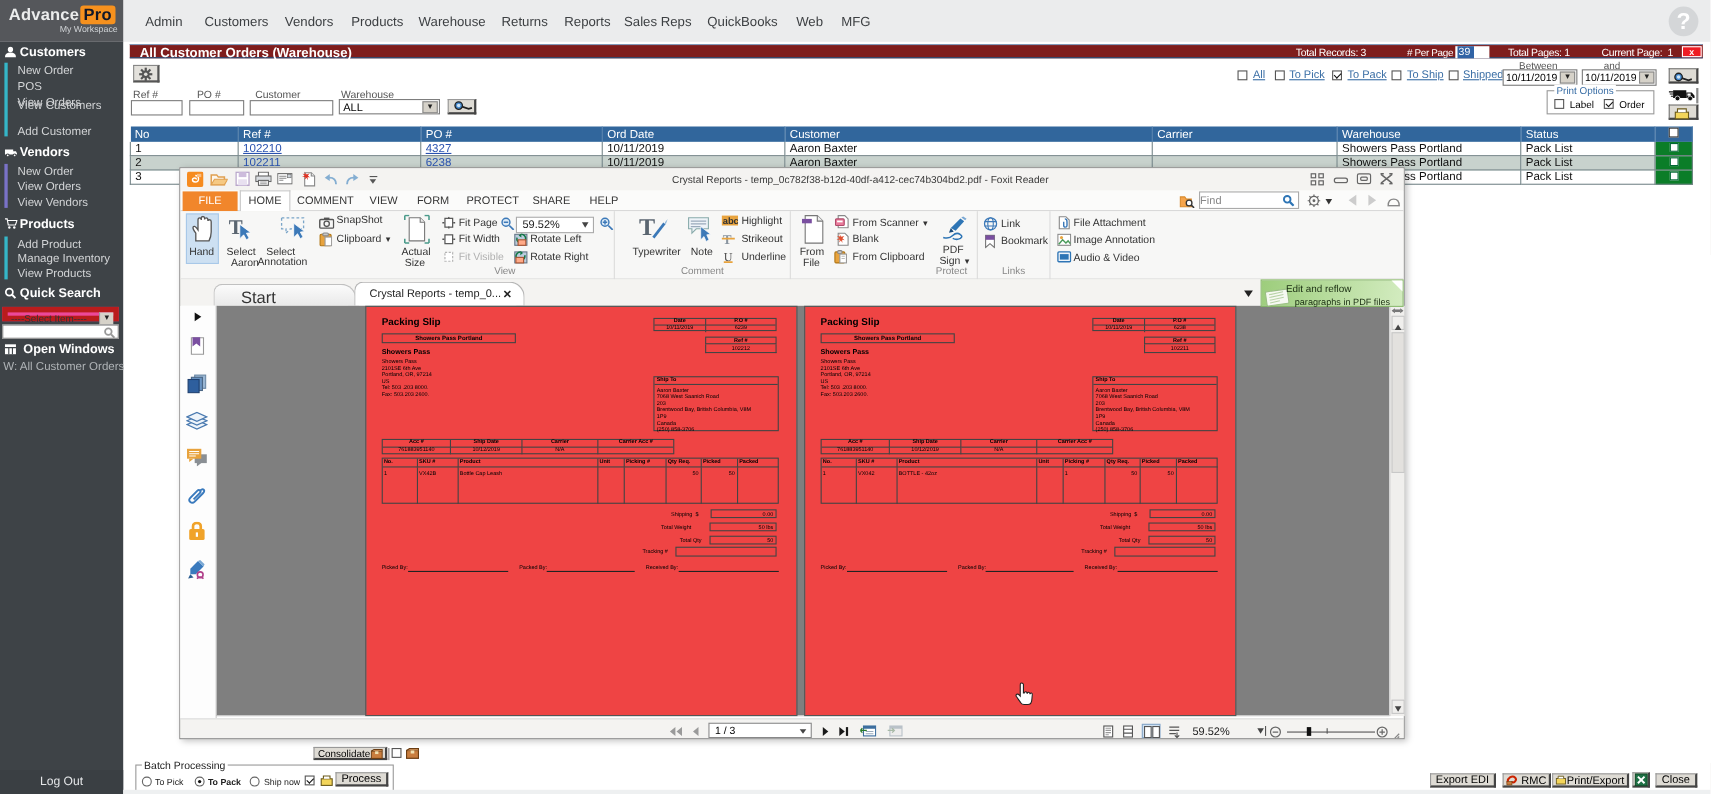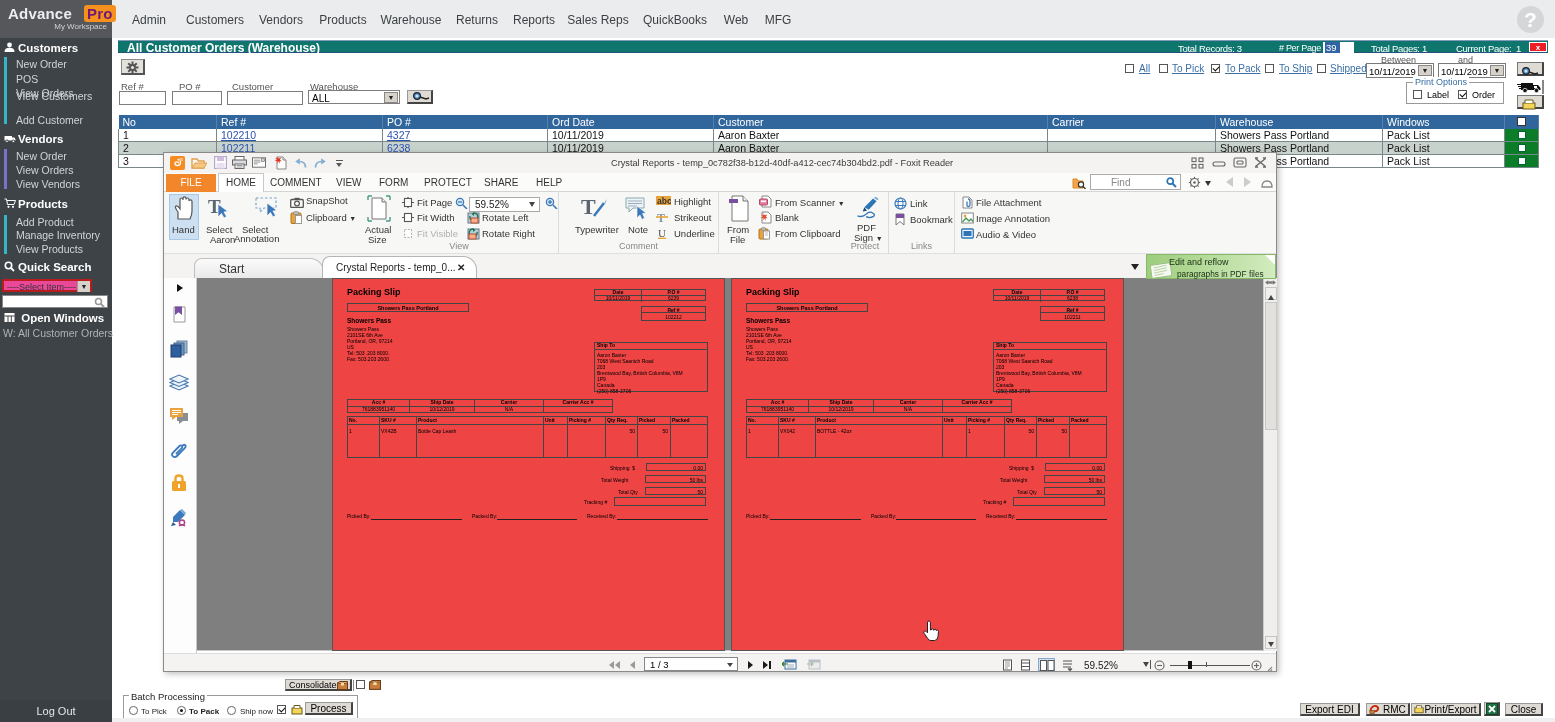--- a/index.html
+++ b/index.html
@@ -2,35 +2,35 @@
 <html><head><meta charset="utf-8">
 <style>
 *{margin:0;padding:0;box-sizing:border-box}
 html,body{width:1555px;height:722px}
 body{font-family:"Liberation Sans",sans-serif;position:relative;background:#fff;overflow:hidden}
 .a{position:absolute}
 
 #topnav{left:0;top:0;width:1555px;height:38px;background:#ebeced}
 #logo{left:0;top:0;width:112px;height:38px;background:#55575b;color:#eceded}
 #logo .l1{position:absolute;left:8px;top:5px;font-size:15px;font-weight:bold;letter-spacing:.2px}
-#logo .pro{background:#f6911e;border-radius:3px;padding:0 3px;margin-left:12px;color:#701a75}
+#logo .pro{background:#f6911e;border-radius:3px;padding:0 3px;margin-left:1px;color:#0f172a}
 #logo .l2{position:absolute;right:5px;top:22px;font-size:8px;color:#cfd2d5}
 .navitem{position:absolute;top:13px;font-size:12px;color:#3c3f42;transform:translateX(-50%)}
 #help{left:1517px;top:6px;width:27px;height:27px;border-radius:50%;background:#d4d6d8;color:#fff;font-size:21px;font-weight:bold;text-align:center;line-height:27px}
 
 #sidebar{left:0;top:38px;width:112px;height:684px;background:#3e4347;color:#d9dbdd;font-size:11px}
 .shead{position:absolute;left:0;width:112px;height:13px;color:#fff;font-weight:bold;font-size:11.5px}
 .shead svg{position:absolute;left:4px;top:0px}
 .shead span{position:absolute;left:18px;top:0px}
 .sitem{position:absolute;left:16px;width:96px;font-size:10.5px;color:#d2d4d6}
 .sbar{position:absolute;left:4px;width:3px}
 .tealbar{background:#35b6c8}
 .purplebar{background:#7a72c8}
 
-#titlebar{left:118px;top:40px;width:1430px;height:13px;background:#0f766e;color:#fff;font-size:11px;border-top:1.5px solid #8299b9;border-bottom:1px solid #27517d}
+#titlebar{left:118px;top:40px;width:1430px;height:13px;background:#7f1d1d;color:#fff;font-size:11px;border-top:1.5px solid #8299b9;border-bottom:1px solid #27517d}
 #titlebar b{position:absolute;left:9px;top:0px;font-size:12px;font-weight:bold}
 .tbtext{position:absolute;top:2px;font-size:9.5px;letter-spacing:-0.3px}
 #perpage{position:absolute;left:1205px;top:1px;width:31px;height:10.5px;background:#fff;color:#000;font-size:9.5px;padding-left:2px}
 #perpage i{font-style:normal;background:#3163a5;color:#fff;padding:0 3px 0 1px}
 #closex{position:absolute;left:1411px;top:0.5px;width:18px;height:10.5px;background:#ee1c24;border:1px solid #fff;color:#fff;font-size:8px;font-weight:bold;text-align:center;line-height:10px}
 #gearbtn{left:121px;top:59px;width:24px;height:16px;background:#e3e1dc;border:1px solid #888;border-right:2px solid #555;border-bottom:2px solid #555;text-align:center;font-size:11px;color:#333;line-height:15px}
 .flabel{position:absolute;font-size:9.5px;color:#555}
 .finput{position:absolute;background:#fff;border:1px solid #7d7d7d;height:14px}
 .chk{position:absolute;width:9px;height:9px;background:#fff;border:1px solid #555}
 .chk.on:before{content:"";position:absolute;left:1px;top:1px;width:5px;height:3px;border-left:1.5px solid #111;border-bottom:1.5px solid #111;transform:rotate(-45deg)}
@@ -134,21 +134,21 @@
  <div class="sitem" style="top:216px">Add Product</div>
  <div class="sitem" style="top:229px">Manage Inventory</div>
  <div class="sitem" style="top:243px">View Products</div>
  <div class="shead" style="top:261px">
       <svg width="11" height="11" viewBox="0 0 11 11">
         <circle cx="4.5" cy="4.5" r="3.2" fill="none" stroke="#fff" stroke-width="1.6"></circle>
         <line x1="7" y1="7" x2="10" y2="10" stroke="#fff" stroke-width="1.8"></line>
       </svg>
       <span>Quick Search</span>
     </div>
- <div class="a" style="left:2px;top:279px;width:90px;height:13px;background:#ec4899;border:2px solid #b91c1c">
+ <div class="a" style="left:2px;top:279px;width:106px;height:13px;background:#ec4899;border:5px solid #b91c1c">
    <span style="position:absolute;left:3px;top:1px;font-size:9px;color:#333">----Select Item----</span>
    <span style="position:absolute;right:0;top:0;width:13px;height:11px;background:#d6d2c9;border-left:1px solid #999;font-size:7px;color:#222;text-align:center;line-height:11px">▼</span>
  </div>
  <div class="a" style="left:2px;top:295px;width:106px;height:13px;background:#fff;border:1px solid #888">
    <svg style="position:absolute;right:2px;top:1px" width="11" height="11" viewBox="0 0 11 11">
         <circle cx="4.5" cy="4.5" r="3" fill="none" stroke="#999" stroke-width="1.6"></circle>
         <line x1="7" y1="7" x2="10" y2="10" stroke="#999" stroke-width="1.8"></line>
       </svg>
  </div>
  <div class="shead" style="top:312px">
@@ -251,21 +251,21 @@
     </colgroup>
 <tbody>
       <tr>
         <th>No</th>
         <th>Ref #</th>
         <th>PO #</th>
         <th>Ord Date</th>
         <th>Customer</th>
         <th>Carrier</th>
         <th>Warehouse</th>
-        <th>Windows</th>
+        <th>Status</th>
         <th style="padding:0;text-align:center"><span style="display:inline-block;width:9px;height:9px;background:#fff;border:1px solid #333"></span></th>
       </tr>
 <tr>
         <td>1</td>
         <td><a>102210</a></td>
         <td><a>4327</a></td>
         <td>10/11/2019</td>
         <td>Aaron Baxter</td>
         <td></td>
         <td>Showers Pass Portland</td>
@@ -416,21 +416,21 @@
   <div class="fxtab" style="left:215px">FORM</div>
   <div class="fxtab" style="left:260px">PROTECT</div>
   <div class="fxtab" style="left:320px">SHARE</div>
   <div class="fxtab" style="left:372px">HELP</div>
   <svg class="a" style="left:908px;top:4px" width="15" height="12" viewBox="0 0 15 12">
         <path d="M1 11 L1 2 L5 2 L6.5 4 L11 4 L11 11 Z" fill="#f6a44a" stroke="#d98a2b"></path>
         <circle cx="9" cy="7.5" r="2.6" fill="#fff" stroke="#333" stroke-width="1.2"></circle>
         <line x1="11" y1="9.5" x2="13.5" y2="12" stroke="#333" stroke-width="1.4"></line>
       </svg>
   <div class="a" style="left:926px;top:1px;width:91px;height:16px;background:#fff;border:1px solid #aaa">
-        <span style="position:absolute;left:20px;top:2px;font-size:10px;color:#888">Find</span>
+        <span style="position:absolute;left:0;top:2px;font-size:10px;color:#888">Find</span>
         <svg style="position:absolute;right:3px;top:2px" width="11" height="11" viewBox="0 0 11 11">
           <circle cx="4.2" cy="4.2" r="3" fill="none" stroke="#2e75b5" stroke-width="1.7"></circle>
           <line x1="6.5" y1="6.5" x2="10" y2="10" stroke="#2e75b5" stroke-width="2"></line>
         </svg>
       </div>
   <svg class="a" style="left:1024px;top:3px" width="13" height="13" viewBox="0 0 13 13">
         <circle cx="6.5" cy="6.5" r="4" fill="none" stroke="#666" stroke-width="1.2"></circle>
         <circle cx="6.5" cy="6.5" r="1.3" fill="#666"></circle>
         <g stroke="#666" stroke-width="1.1">
           <line x1="6.5" y1="0.8" x2="6.5" y2="2.6"></line>
@@ -622,21 +622,21 @@
       </svg>
   <div class="ritem" style="left:812px;top:21px">Image Annotation</div>
   <svg class="a" style="left:797px;top:36px" width="13" height="11" viewBox="0 0 13 11">
         <rect x="0.7" y="1" width="11.6" height="9" rx="1" fill="#eef4fa" stroke="#2e75b5" stroke-width="1.3"></rect>
         <rect x="2.5" y="3" width="8" height="5" fill="#2e75b5"></rect>
       </svg>
   <div class="ritem" style="left:812px;top:37px">Audio &amp; Video</div>
  </div>
  <div class="a" id="fx-docrow">
   <div class="a" style="left:30px;top:4px;width:130px;height:20px;background:linear-gradient(#fbfbfb,#e9e9e9);border:1px solid #c0c0c0;border-bottom:none;border-radius:8px 14px 0 0"></div>
-  <div class="a" style="left:55px;top:8px;font-size:12px;color:#333">Start</div>
+  <div class="a" style="left:55px;top:8px;font-size:15px;color:#333">Start</div>
   <div class="a" style="left:158px;top:2px;width:155px;height:22px;background:#fff;border:1px solid #b5b5b5;border-bottom:none;border-radius:8px 14px 0 0"></div>
   <div class="a" style="left:172px;top:8px;font-size:10px;color:#222">Crystal Reports - temp_0...</div>
   <div class="a" style="left:293px;top:8px;font-size:10px;color:#222;font-weight:bold">✕</div>
   <div class="a" style="left:967px;top:10px;width:0;height:0;border:4.5px solid transparent;border-top:6px solid #222"></div>
  </div>
  <div class="a" id="fx-doc">
   <div class="a" id="fx-leftbar">
    <div class="a" style="left:13px;top:6px;width:0;height:0;border:4px solid transparent;border-left:6px solid #111"></div>
    <svg class="a" style="left:8px;top:28px" width="15" height="17" viewBox="0 0 15 17">
           <path d="M2 1 L13 1 L13 16 L2 16 Z" fill="#fff" stroke="#999"></path>

